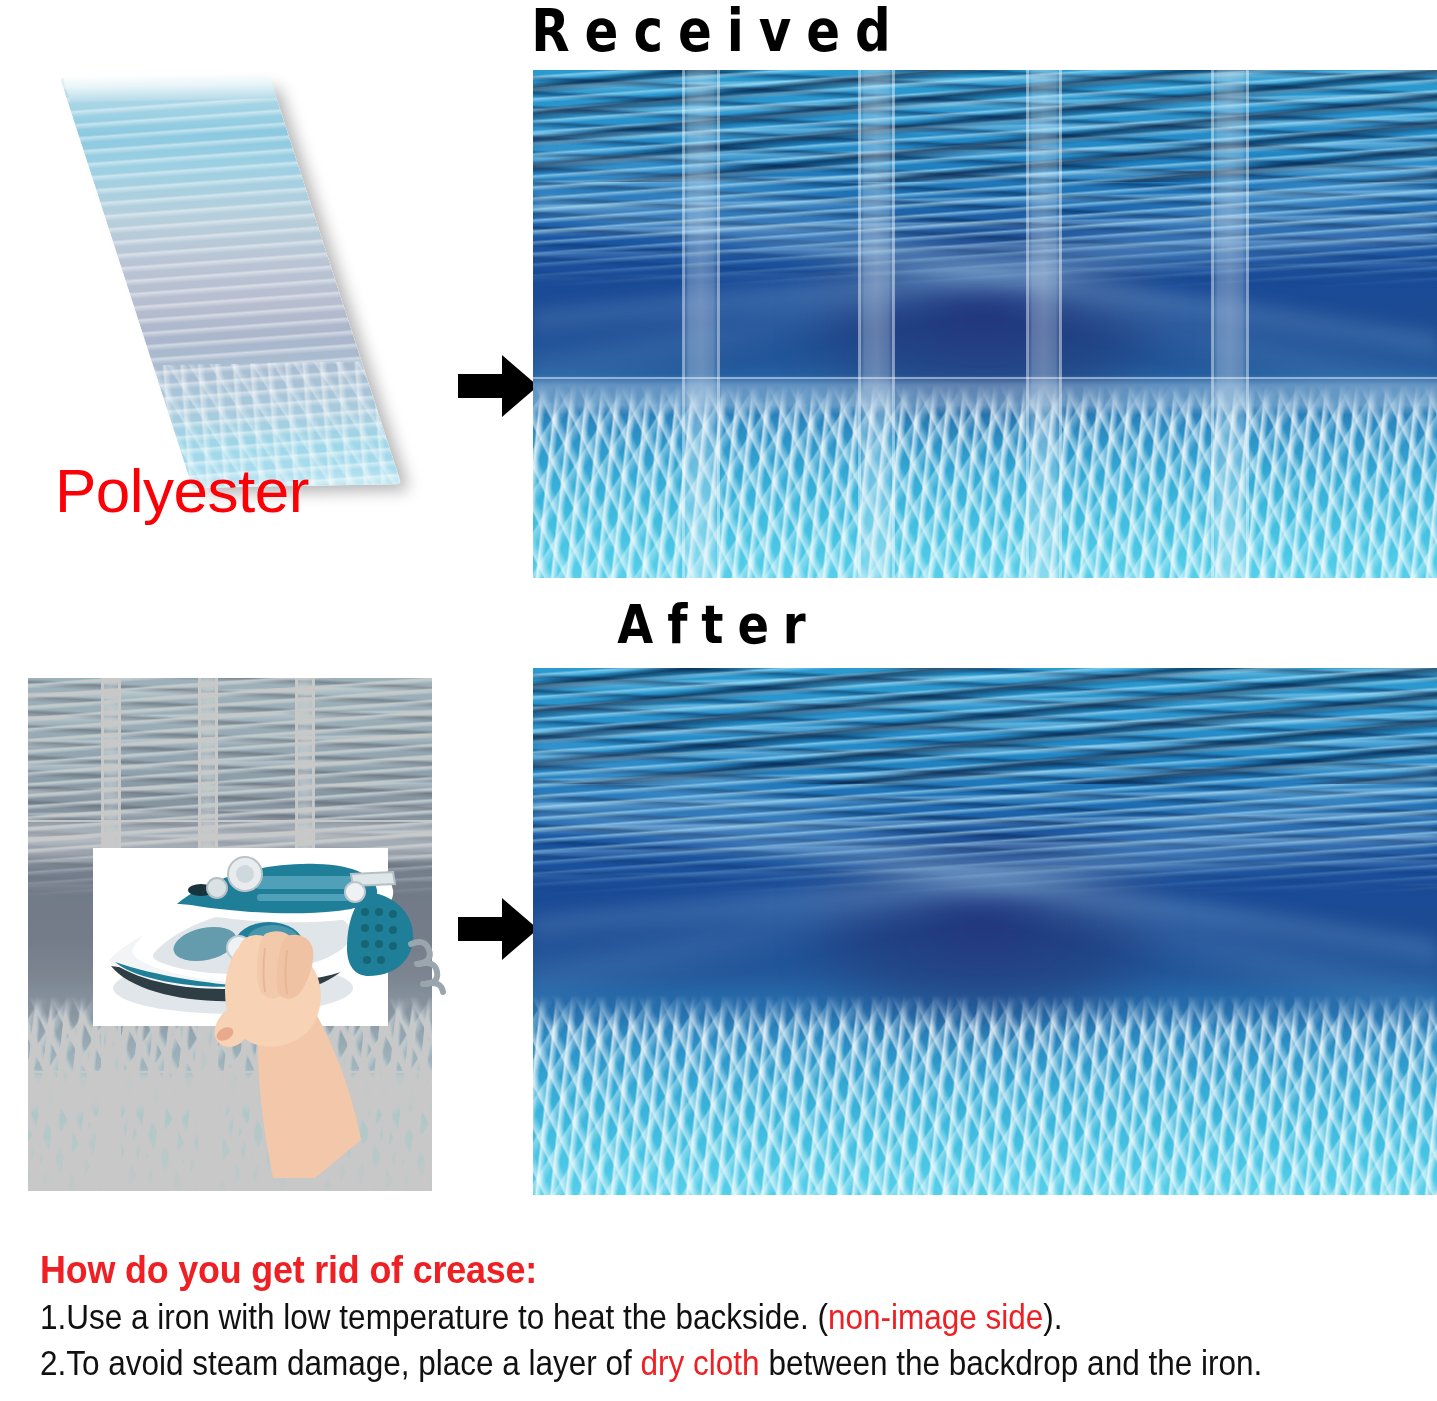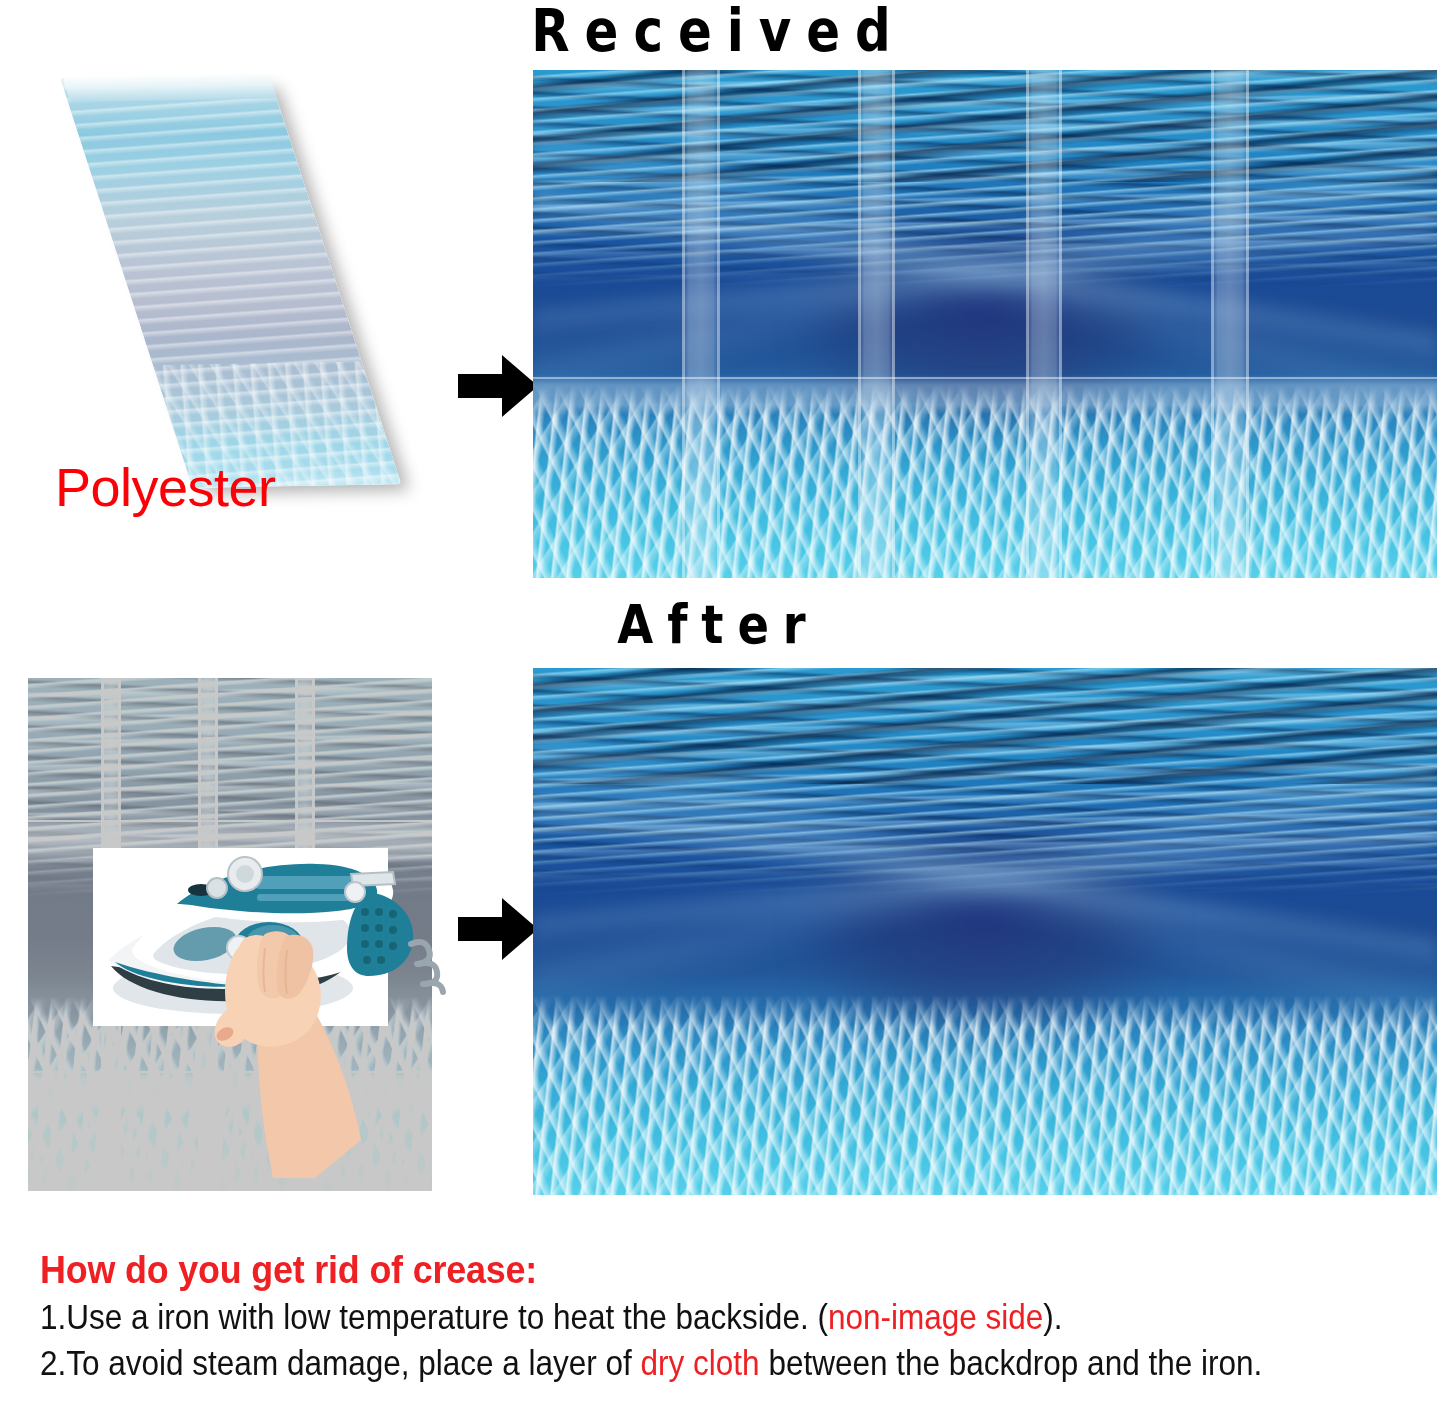--- a/index.html
+++ b/index.html
@@ -38,21 +38,21 @@
   #label-after {
     left: 0; right: 0; top: 598px;
     font-size: 54px;
   }
 
   
   #polyester-label {
     left: 55px;
     top: 460px;
     font-family: "Liberation Sans", sans-serif;
-    font-size: 54px;
+    font-size: 62px;
     font-weight: normal;
     color: #fb0007;
     letter-spacing: -0.5px;
     line-height: 1;
     z-index: 6;
   }
 
   
   #fabric-roll-wrap {
     left: 0px;

